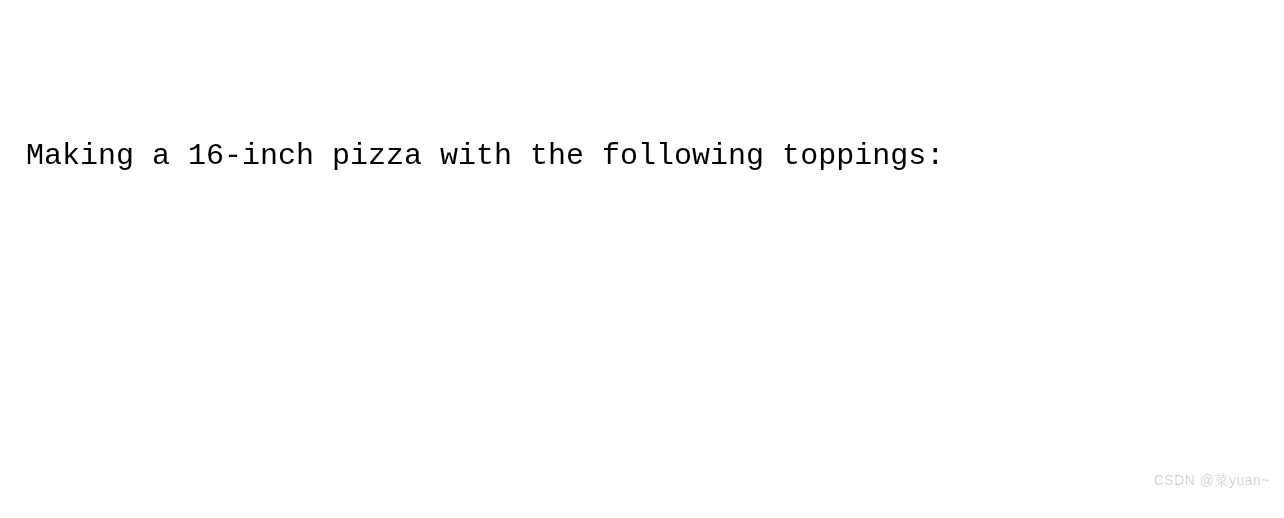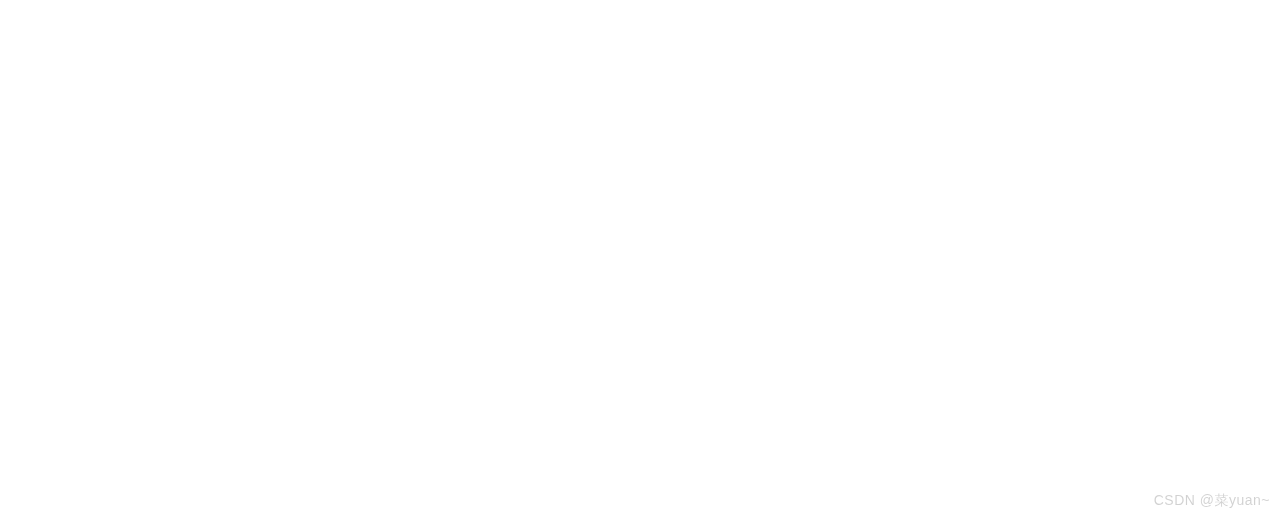--- a/index.html
+++ b/index.html
@@ -25,31 +25,32 @@
     .line {
       display: block;
     }
     .blank-line {
       display: block;
       height: 1.9em;
     }
     .watermark {
       position: absolute;
       right: 14px;
-      bottom: 4px;
+      bottom: 24px;
       font-family: Arial, sans-serif;
       font-size: 14px;
       color: rgba(0,0,0,0.18);
       letter-spacing: 0.5px;
     }
   </style>
 </head>
 <body>
 
 <div class="output-block">
+  <span class="line">Making a 16-inch pizza with the following toppings:</span>
   <span class="blank-line"></span>
   
   
   
   
 </div>
 
 <div class="watermark">CSDN @菜yuan~</div>
 
 </body></html>

